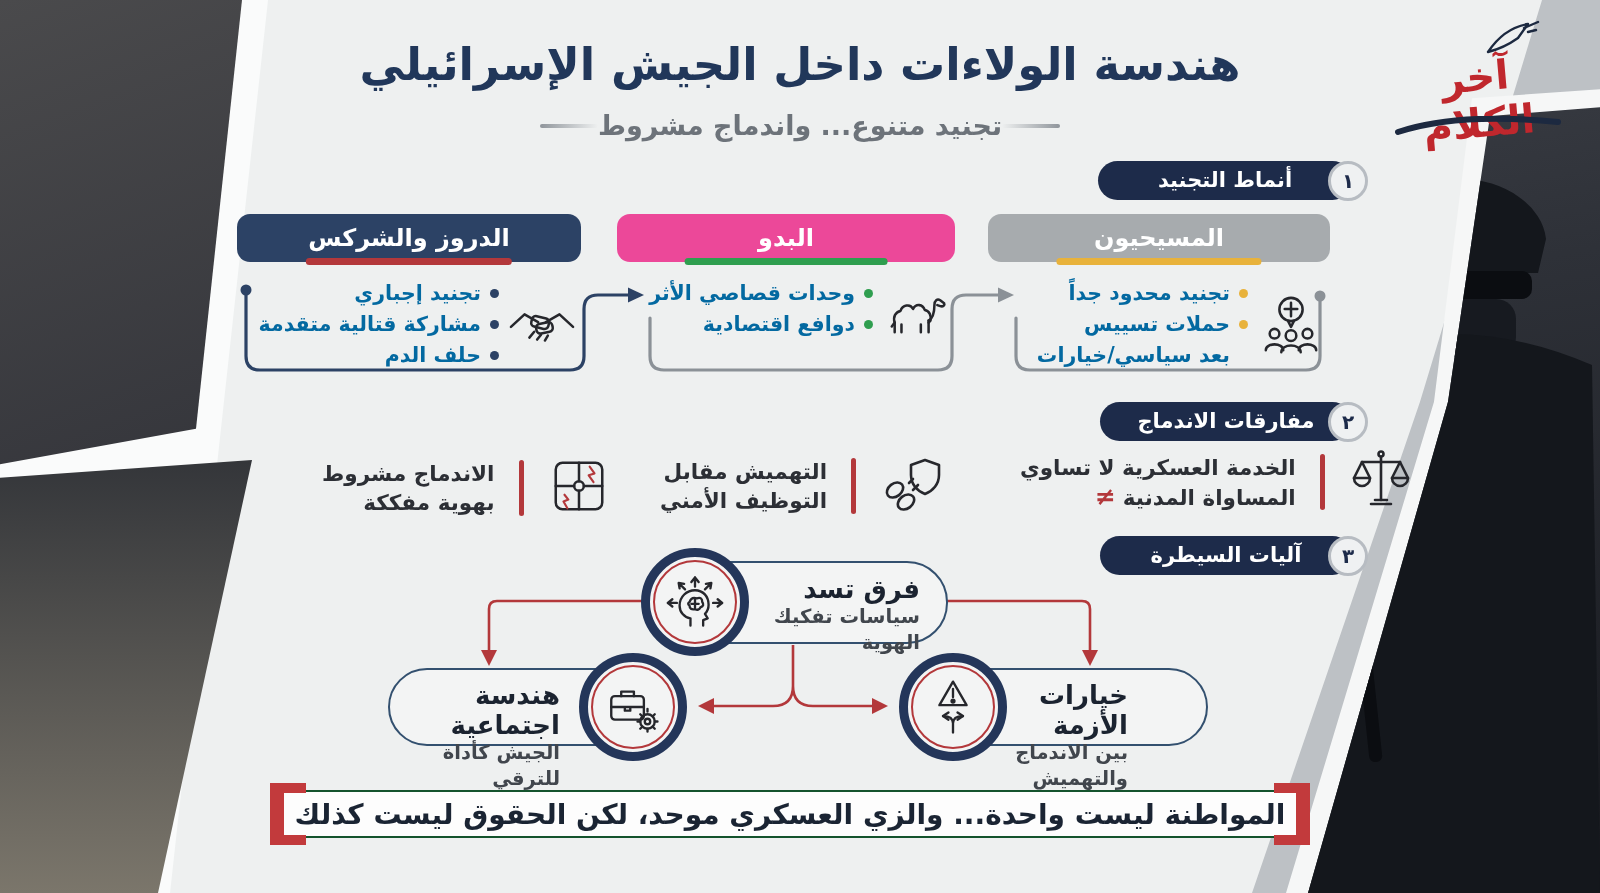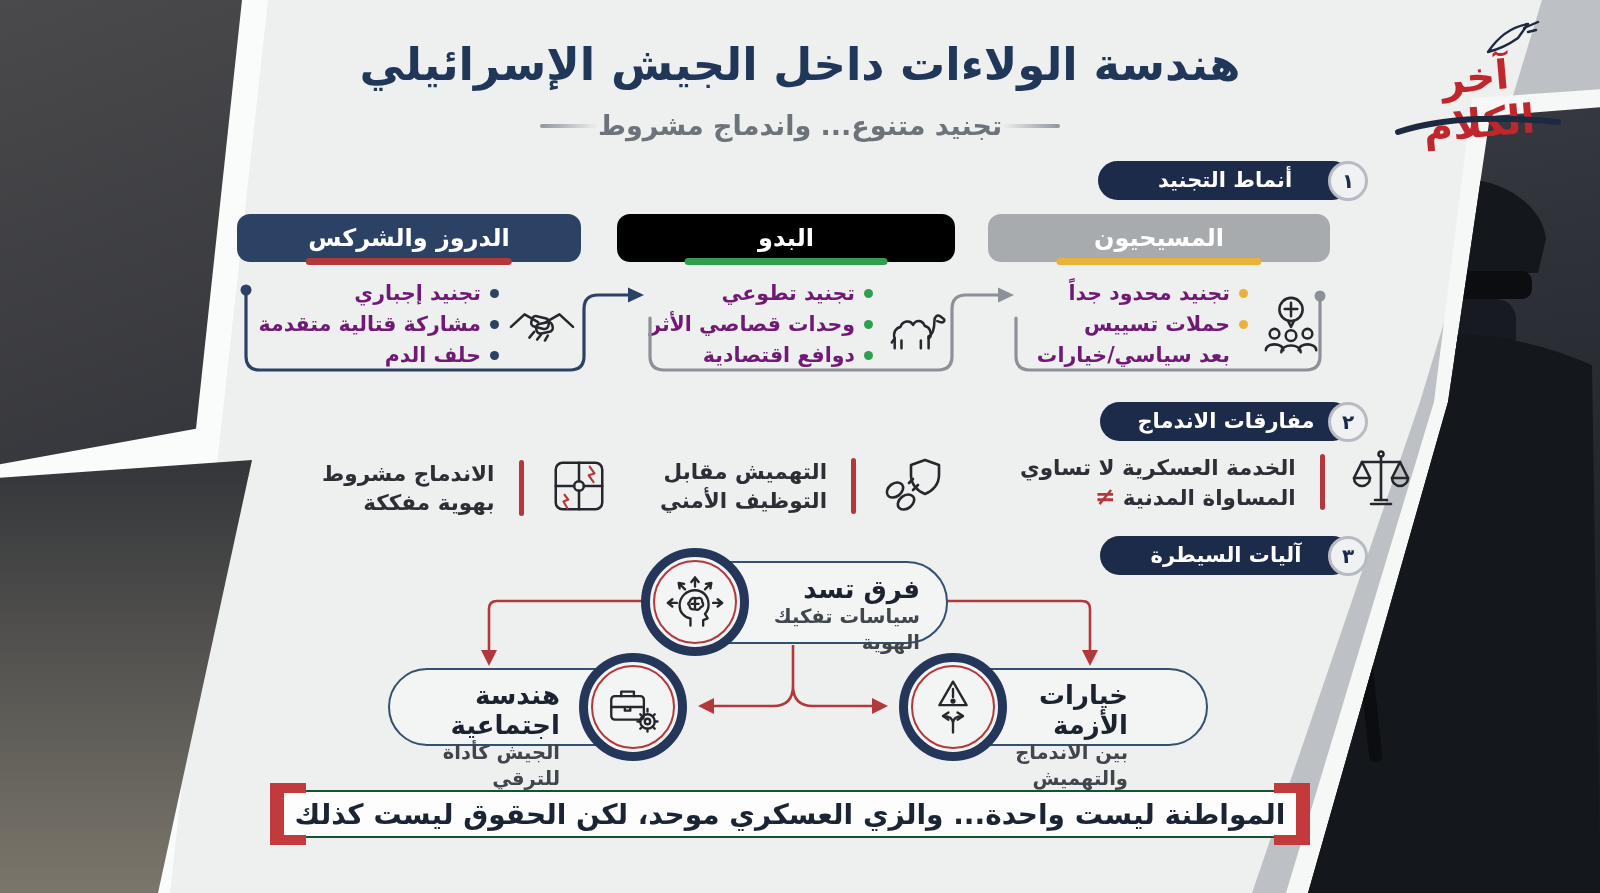--- a/index.html
+++ b/index.html
@@ -50,30 +50,30 @@
   .badge-3 { left:1100px; top:536px; width:252px; }
 
   
   .group { position:absolute; top:214px; }
   .g-druze { left:237px; width:344px; }
   .g-bedouin { left:617px; width:338px; }
   .g-christ { left:988px; width:342px; }
   .group-header { position:relative; height:48px; border-radius:13px; color:#fff;
                   font-size:24px; font-weight:800; line-height:48px; text-align:center; }
   .hdr-druze { background:#2c4265; }
-  .hdr-bedouin { background:#000000; }
+  .hdr-bedouin { background:#ec4899; }
   .hdr-christ { background:#a7abae; }
   .accent-bar { position:absolute; bottom:-3px; left:50%; transform:translateX(-50%);
                 width:60%; height:7px; border-radius:4px; }
   .bar-red { background:#b3383b; } .bar-green { background:#2f9e4f; } .bar-yellow { background:#e8b23b; }
   .group-body { display:flex; align-items:center; gap:8px; padding:16px 4px 0 4px; }
   .group-icon { flex:0 0 70px; display:flex; justify-content:center; }
   .bullets { list-style:none; flex:1; }
   .bullets li { display:flex; align-items:center; font-size:20.5px; font-weight:600;
-                color:#701a75; line-height:31px; }
+                color:#0369a1; line-height:31px; }
   .dot { width:9px; height:9px; border-radius:50%; margin-left:9px; flex:0 0 9px; }
   .dot-navy { background:#2c4265; } .dot-green { background:#2f9e4f; } .dot-yellow { background:#e8b23b; }
   li.no-dot .dot { visibility:hidden; }
 
   
   .paradox { position:absolute; display:flex; align-items:center; gap:24px; }
   .p-right { left:1020px; top:448px; } .p-mid { left:660px; top:452px; } .p-left { left:322px; top:455px; }
   .red-bar { width:5px; height:56px; background:#b3383b; border-radius:3px; flex:0 0 5px; }
   .paradox-text { text-align:right; font-size:21.5px; font-weight:700; color:#2c2f35; line-height:29px; }
   .neq { color:#b3383b; font-size:25px; font-weight:800; margin-left:0; margin-right:7px; }
@@ -220,24 +220,20 @@
     </div>
     <div class="group-body">
       <span class="group-icon">
         <svg width="62" height="56" viewBox="0 0 64 56" class="icon-stroke">
           <path d="M10 52 V42 M17 52 V44 M37 52 V44 M45 52 V40"></path>
           <path d="M7 46 L10 42 C8 36 11 31 16 30 C18 24 26 22 29 28 C32 22 39 23 41 29 C46 30 48 35 47 40 L45 42"></path>
           <path d="M45 40 C50 37 51 30 51 24 C51 19 54 17 57 19 L61 22 C62 24 60 26 57 25 L54 24"></path>
         </svg>
       </span>
       <ul class="bullets">
-        <li>
-            <span class="dot dot-green"></span>
-            <span>تجنيد تطوعي</span>
-          </li>
         <li>
             <span class="dot dot-green"></span>
             <span>وحدات قصاصي الأثر</span>
           </li>
         <li>
             <span class="dot dot-green"></span>
             <span>دوافع اقتصادية</span>
           </li>
       </ul>
     </div>

